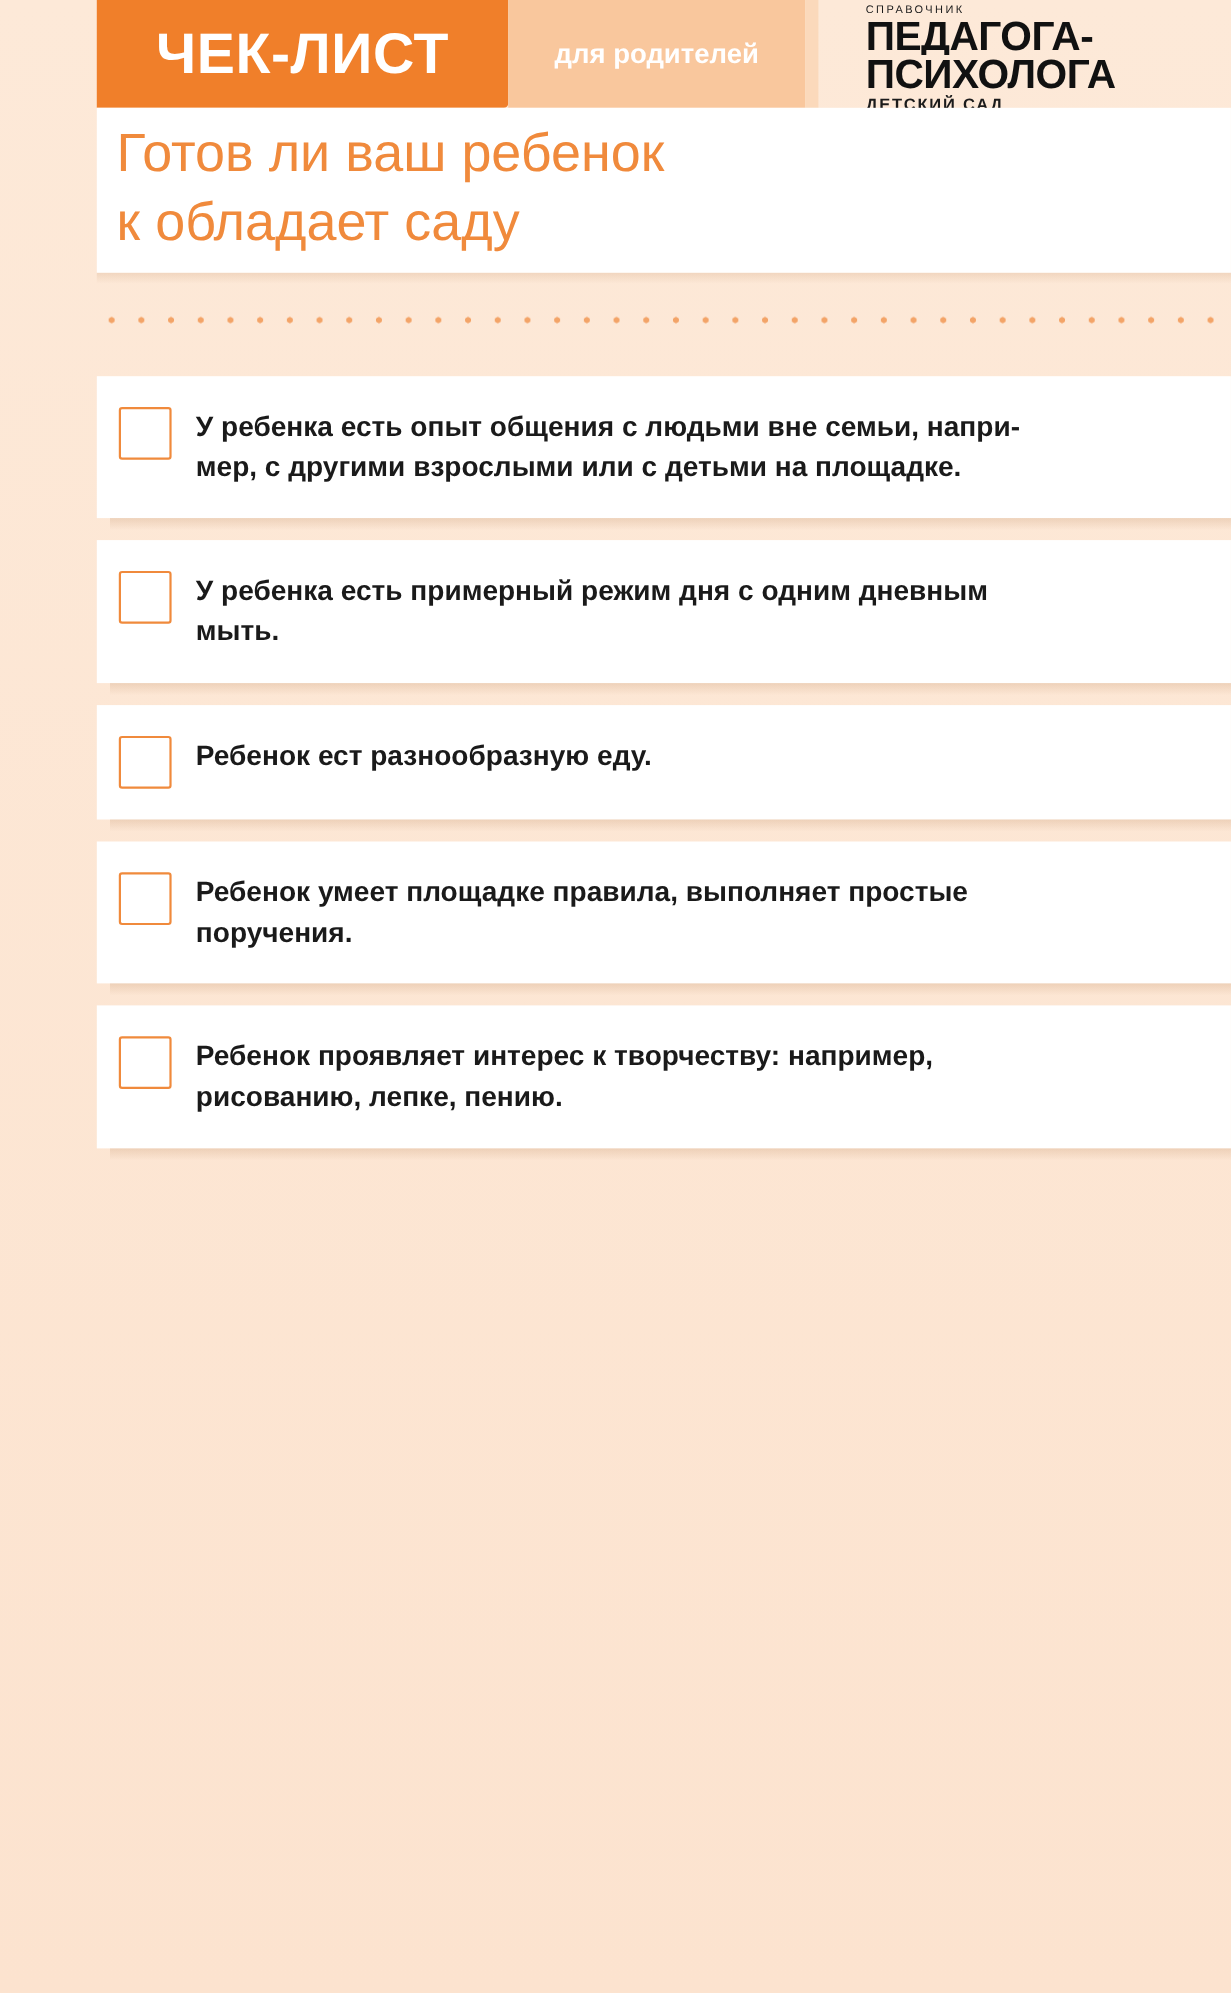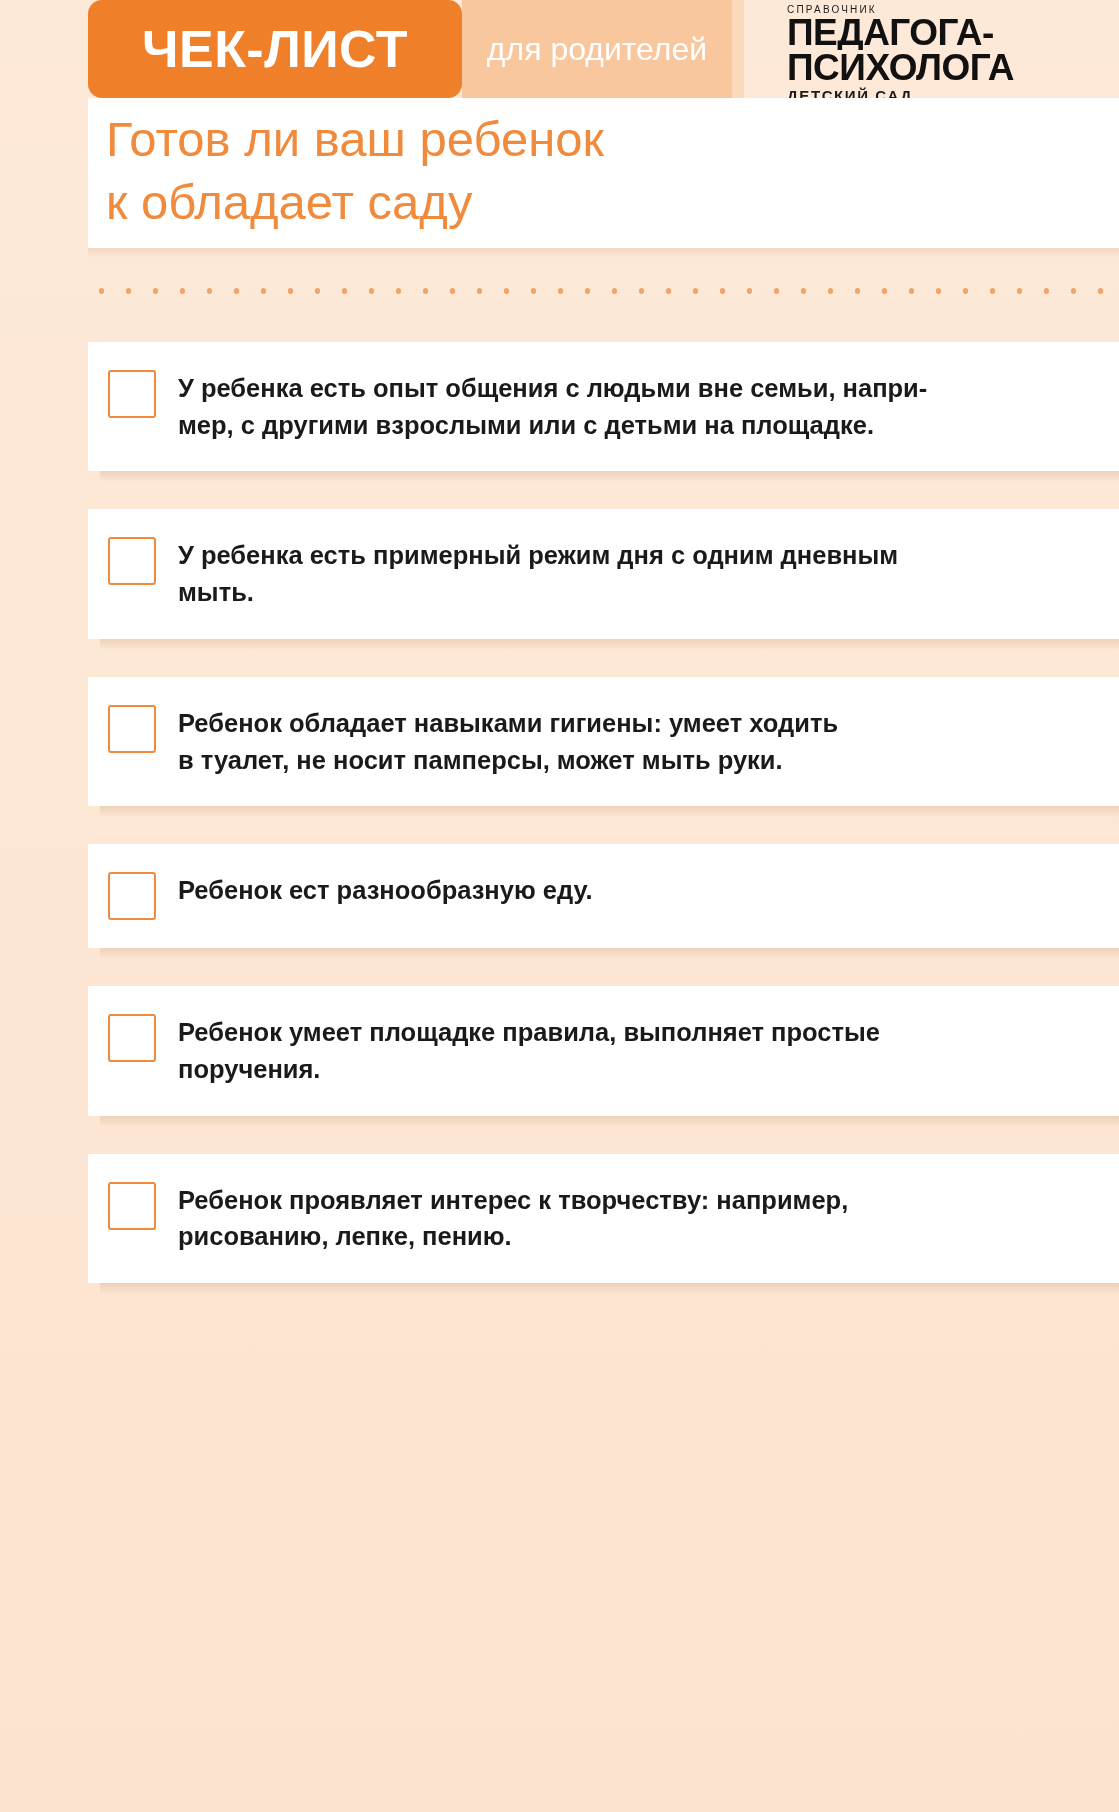--- a/index.html
+++ b/index.html
@@ -35,21 +35,20 @@
     position: absolute;
     left: 88px;
     top: 0;
     width: 374px;
     height: 98px;
     background: #f07f2a;
     border-bottom-right-radius: 4px;
     display: flex;
     align-items: center;
     justify-content: center;
-    border-radius: 14px;
   }
   .hdr-tab-main span {
     color: #ffffff;
     font-size: 52px;
     font-weight: bold;
     letter-spacing: 0.5px;
     line-height: 1;
   }
   .hdr-tab-sub {
     position: absolute;
@@ -57,22 +56,22 @@
     top: 0;
     width: 270px;
     height: 98px;
     background: #f9c79d;
     display: flex;
     align-items: center;
     justify-content: center;
   }
   .hdr-tab-sub span {
     color: #ffffff;
-    font-size: 32px;
-    font-weight: normal;
+    font-size: 25px;
+    font-weight: bold;
   }
   .hdr-tab-tail {
     position: absolute;
     left: 732px;
     top: 0;
     width: 12px;
     height: 98px;
     background: #fbd9bb;
   }
 
@@ -154,21 +153,21 @@
   
   .list {
     position: absolute;
     left: 88px;
     top: 342px;
     width: 1031px;
   }
   .item {
     position: relative;
     background: #ffffff;
-    margin-bottom: 38px;
+    margin-bottom: 20px;
     box-sizing: border-box;
     padding: 26px 40px 28px 20px;
     display: flex;
     align-items: flex-start;
   }
   .item::after {
     content: "";
     position: absolute;
     left: 12px;
     right: 0;
@@ -233,25 +232,20 @@
       <div class="item-text">У ребенка есть опыт общения с людьми вне семьи, напри-
 мер, с другими взрослыми или с детьми на площадке.</div>
     </div>
 
     <div class="item">
       <div class="checkbox"></div>
       <div class="item-text">У ребенка есть примерный режим дня с одним дневным
 мыть.</div>
     </div>
 
-    <div class="item">
-      <div class="checkbox"></div>
-      <div class="item-text">Ребенок обладает навыками гигиены: умеет ходить
-в туалет, не носит памперсы, может мыть руки.</div>
-    </div>
 
 
     <div class="item">
       <div class="checkbox"></div>
       <div class="item-text">Ребенок ест разнообразную еду.</div>
     </div>
 
     <div class="item">
       <div class="checkbox"></div>
       <div class="item-text">Ребенок умеет площадке правила, выполняет простые

